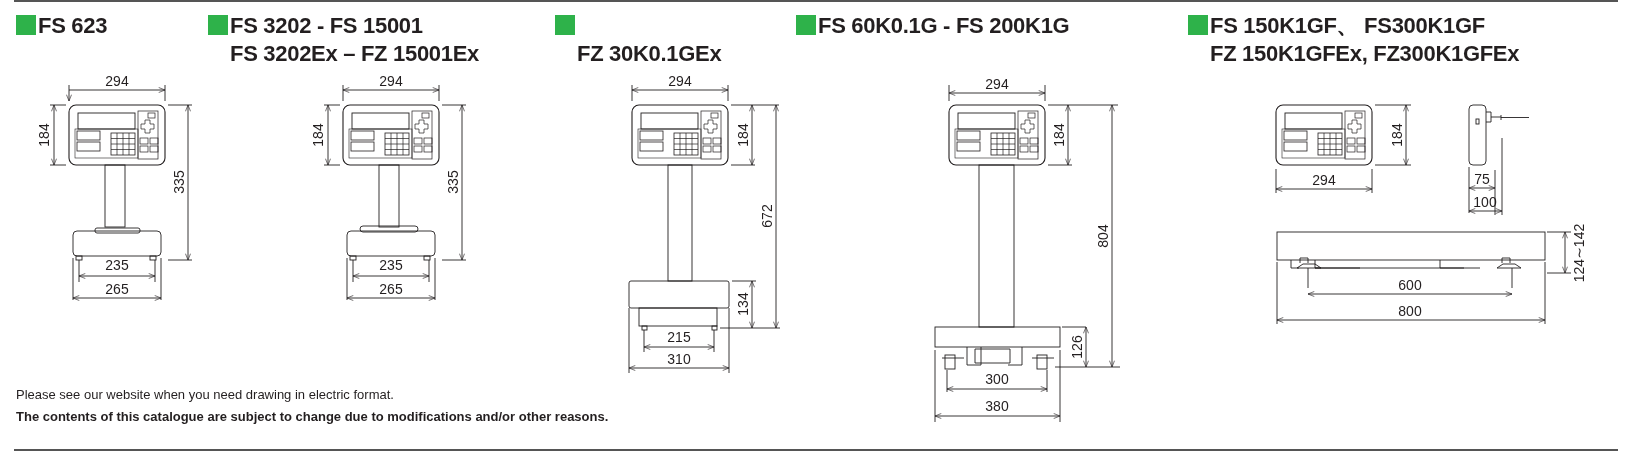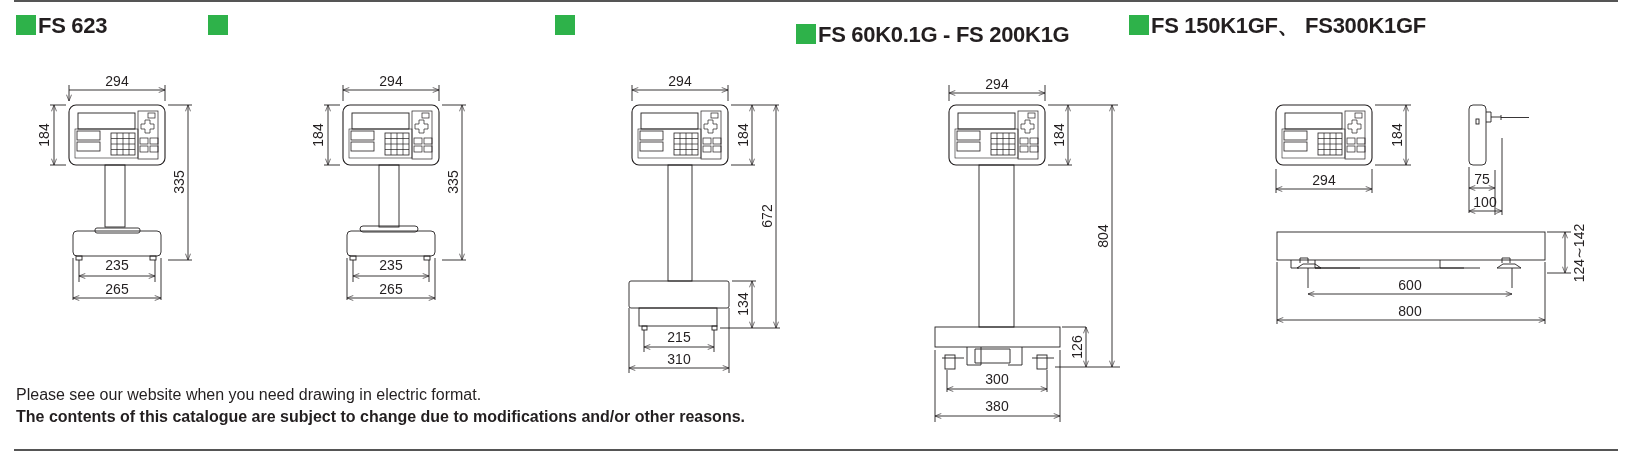--- a/index.html
+++ b/index.html
@@ -2,43 +2,46 @@
 <html><head>
 <meta charset="utf-8">
 <style>
   html,body{margin:0;padding:0;background:#fff;}
   body{width:1632px;height:452px;position:relative;overflow:hidden;font-family:"Liberation Sans",sans-serif;color:#231f20;}
   .topline{position:absolute;left:14px;top:0;width:1604px;height:2px;background:#555;}
   .bottomline{position:absolute;left:14px;top:449px;width:1604px;height:2px;background:#555;}
   .heading{position:absolute;font-weight:bold;font-size:22px;line-height:28px;letter-spacing:-0.3px;}
   .heading .sq{display:inline-block;width:20px;height:20px;background:#2eb24a;vertical-align:-2px;margin-right:2px;}
   .heading .l2{display:block;padding-left:22px;}
-  .note{position:absolute;left:16px;font-size:16px;line-height:20px;}
+  .note{position:absolute;left:16px;font-size:13px;line-height:20px;}
   svg{position:absolute;left:0;top:0;}
   svg text{font-family:"Liberation Sans",sans-serif;font-size:14px;fill:#231f20;}
 </style>
 </head>
 <body>
 
 <div class="topline"></div>
 
 <div class="heading" style="left:16px;top:12px;">
   <span class="sq"></span><span>FS 623</span>
 </div>
 <div class="heading" style="left:208px;top:12px;">
-  <span class="sq"></span>
+  <span class="sq"></span><span>FS 3202 - FS 15001</span>
+  <span class="l2">FS 3202Ex – FZ 15001Ex</span>
 </div>
 <div class="heading" style="left:555px;top:12px;">
   <span class="sq"></span>
-</div>
-<div class="heading" style="left:796px;top:21px;">
+  <span class="l2">FZ 30K0.1GEx</span>
+</div>
+<div class="heading" style="left:796px;top:12px;">
   <span class="sq"></span><span>FS 60K0.1G - FS 200K1G</span>
 </div>
-<div class="heading" style="left:1129px;top:12px;">
+<div class="heading" style="left:1188px;top:12px;">
   <span class="sq"></span><span>FS 150K1GF、 FS300K1GF</span>
+  <span class="l2">FZ 150K1GFEx, FZ300K1GFEx</span>
 </div>
 
 <svg width="1632" height="452" viewBox="0 0 1632 452">
   <defs>
     <marker id="ah" viewBox="0 0 10 10" refX="10" refY="5" markerWidth="9" markerHeight="7" orient="auto-start-reverse">
       <path d="M0,1 L10,5 L0,9" fill="none" stroke="#231f20" stroke-width="1"></path>
     </marker>
     <g id="display">
       <rect x="0" y="0" width="96" height="60" rx="7" fill="none" stroke="#231f20" stroke-width="1.1"></rect>
       <rect x="9" y="8" width="57" height="16" fill="none" stroke="#231f20" stroke-width="0.9"></rect>

